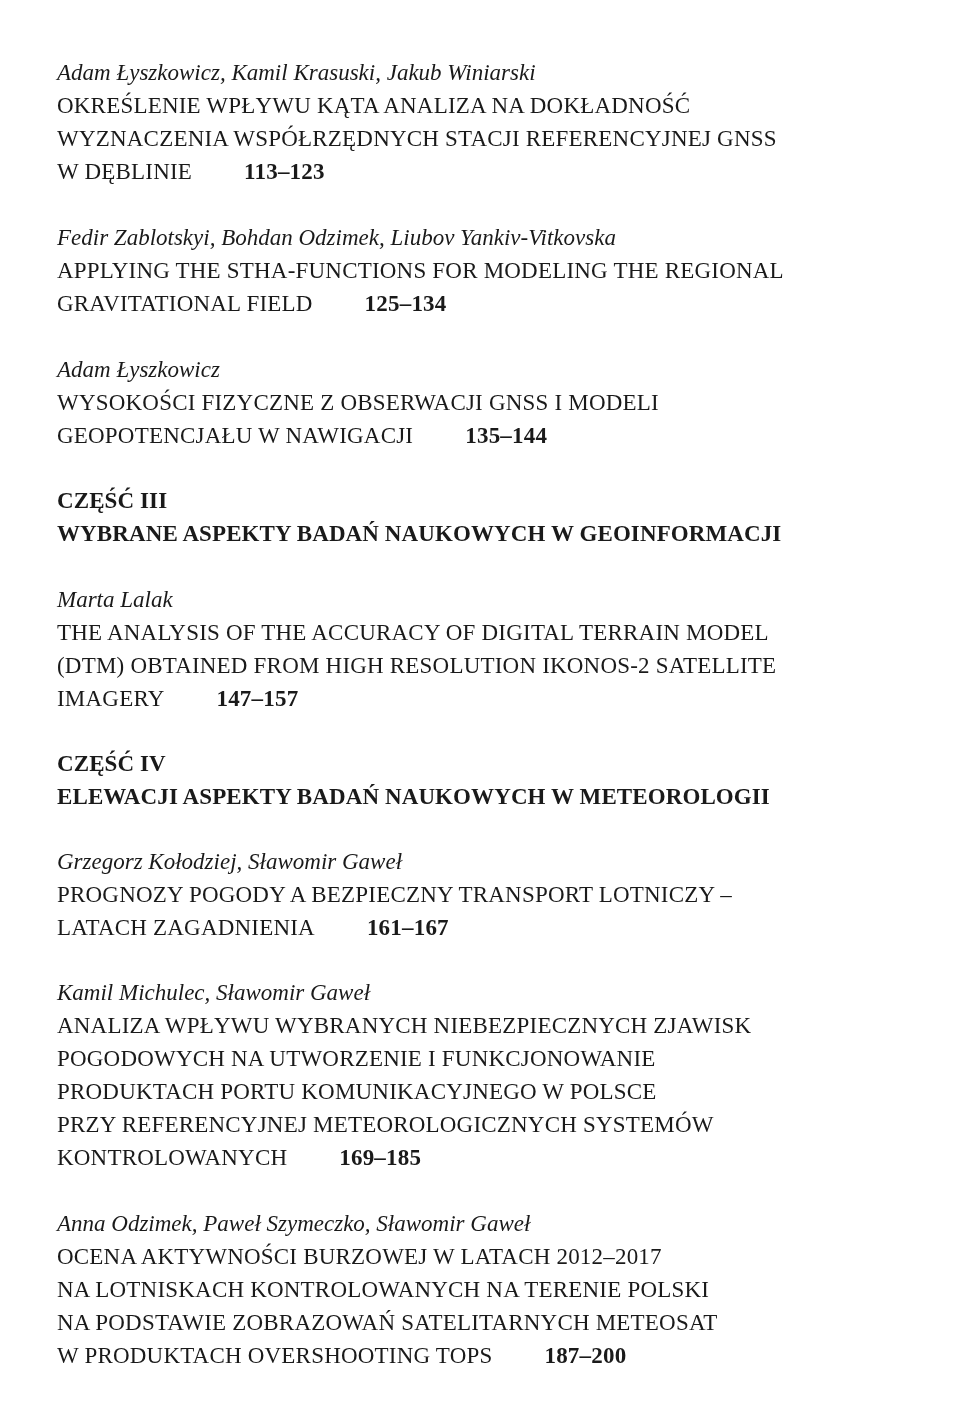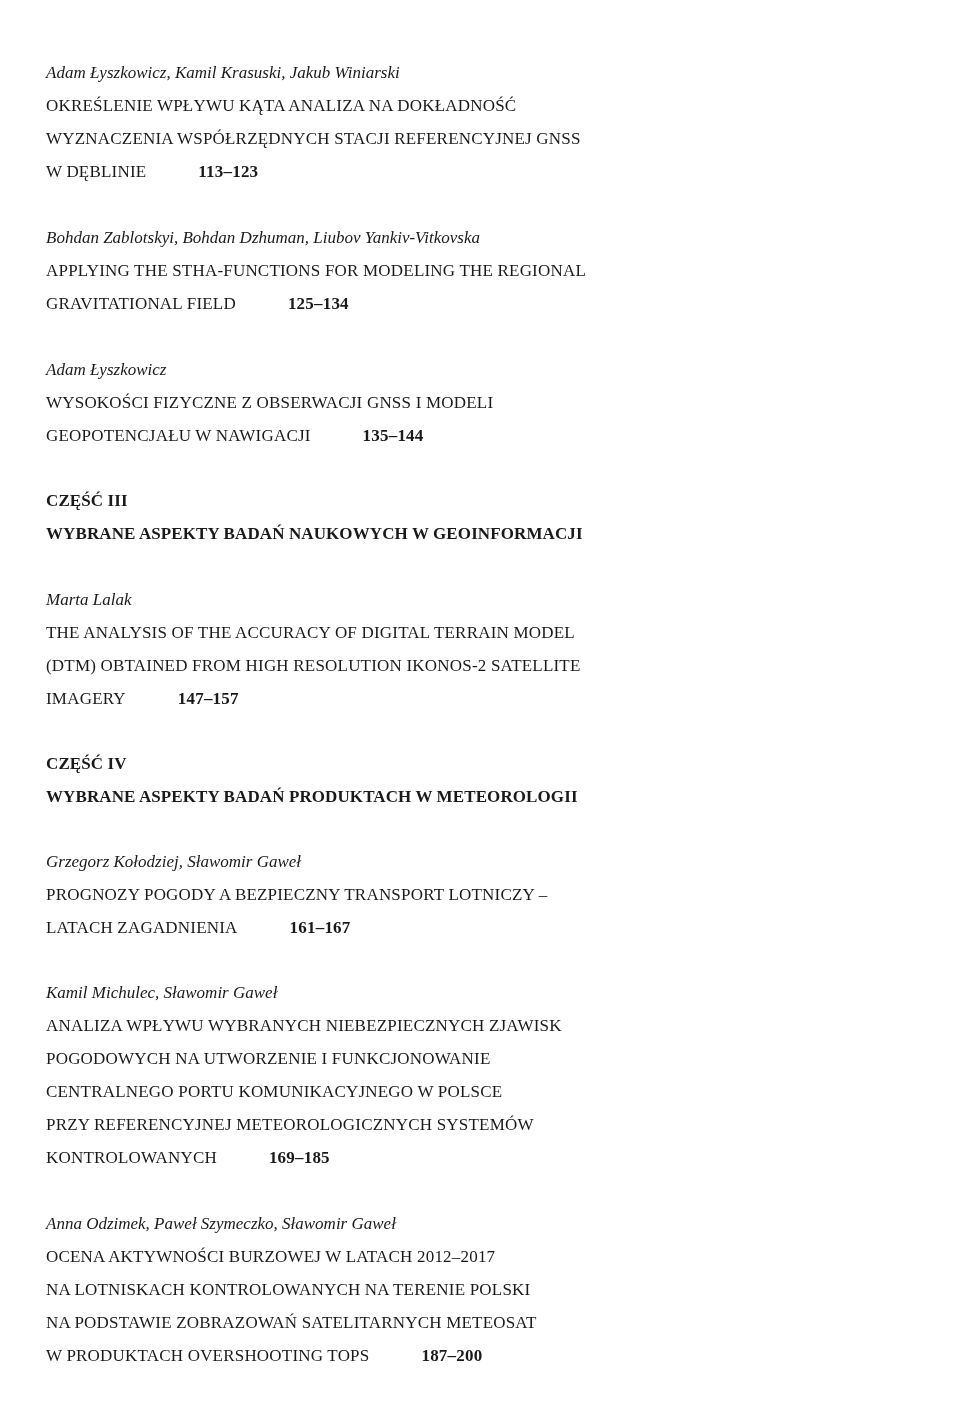--- a/index.html
+++ b/index.html
@@ -2,41 +2,41 @@
 <html><head>
   <meta charset="utf-8">
   <style>
     html, body { margin: 0; padding: 0; background: #ffffff; }
     body {
       width: 956px; height: 1422px; position: relative; overflow: hidden;
       font-family: "Liberation Serif", "DejaVu Serif", serif;
       color: #1a1a1a;
     }
     .line {
-      position: absolute; left: 46px; white-space: nowrap;
-      font-size: 17px; line-height: 33px; letter-spacing: 0.2px;
+      position: absolute; left: 57px; white-space: nowrap;
+      font-size: 23px; line-height: 33px; letter-spacing: 0.2px;
     }
     .author { font-style: italic; letter-spacing: 0; }
     .title { }
     .part { font-weight: bold; letter-spacing: 0.1px; }
     .pages { margin-left: 52px; font-weight: bold; }
     .it { }
   </style>
 </head>
 <body>
 
 <div>
   <div class="line author" style="top:56px">Adam Łyszkowicz, Kamil Krasuski, Jakub Winiarski</div>
   <div class="line title" style="top:89px">OKREŚLENIE WPŁYWU KĄTA ANALIZA NA DOKŁADNOŚĆ</div>
   <div class="line title" style="top:122px">WYZNACZENIA WSPÓŁRZĘDNYCH STACJI REFERENCYJNEJ GNSS</div>
   <div class="line title" style="top:155px"><span>W DĘBLINIE</span><span class="pages">113–123</span></div>
 </div>
 
 <div>
-  <div class="line author" style="top:221px">Bohdan Zablotskyi, Bohdan Dzhuman, Liubov Yankiv-Vitkovska</div>
+  <div class="line author" style="top:221px">Fedir Zablotskyi, Bohdan Odzimek, Liubov Yankiv-Vitkovska</div>
   <div class="line title" style="top:254px">APPLYING THE STHA-FUNCTIONS FOR MODELING THE REGIONAL</div>
   <div class="line title" style="top:287px"><span>GRAVITATIONAL FIELD</span><span class="pages">125–134</span></div>
 </div>
 
 <div>
   <div class="line author" style="top:353px">Adam Łyszkowicz</div>
   <div class="line title" style="top:386px">WYSOKOŚCI FIZYCZNE Z OBSERWACJI GNSS I MODELI</div>
   <div class="line title" style="top:419px"><span>GEOPOTENCJAŁU W NAWIGACJI</span><span class="pages">135–144</span></div>
 </div>
 
@@ -47,34 +47,34 @@
 
 <div>
   <div class="line author" style="top:583px">Marta Lalak</div>
   <div class="line title" style="top:616px">THE ANALYSIS OF THE ACCURACY OF DIGITAL TERRAIN MODEL</div>
   <div class="line title" style="top:649px">(DTM) OBTAINED FROM HIGH RESOLUTION IKONOS-2 SATELLITE</div>
   <div class="line title" style="top:682px"><span>IMAGERY</span><span class="pages">147–157</span></div>
 </div>
 
 <div>
   <div class="line part" style="top:747px">CZĘŚĆ IV</div>
-  <div class="line part" style="top:780px">WYBRANE ASPEKTY BADAŃ PRODUKTACH W METEOROLOGII</div>
+  <div class="line part" style="top:780px">ELEWACJI ASPEKTY BADAŃ NAUKOWYCH W METEOROLOGII</div>
 </div>
 
 <div>
   <div class="line author" style="top:845px">Grzegorz Kołodziej, Sławomir Gaweł</div>
   <div class="line title" style="top:878px">PROGNOZY POGODY A BEZPIECZNY TRANSPORT LOTNICZY –</div>
   <div class="line title" style="top:911px"><span>LATACH ZAGADNIENIA</span><span class="pages">161–167</span></div>
 </div>
 
 <div>
   <div class="line author" style="top:976px">Kamil Michulec, Sławomir Gaweł</div>
   <div class="line title" style="top:1009px">ANALIZA WPŁYWU WYBRANYCH NIEBEZPIECZNYCH ZJAWISK</div>
   <div class="line title" style="top:1042px">POGODOWYCH NA UTWORZENIE I FUNKCJONOWANIE</div>
-  <div class="line title" style="top:1075px">CENTRALNEGO PORTU KOMUNIKACYJNEGO W POLSCE</div>
+  <div class="line title" style="top:1075px">PRODUKTACH PORTU KOMUNIKACYJNEGO W POLSCE</div>
   <div class="line title" style="top:1108px">PRZY REFERENCYJNEJ METEOROLOGICZNYCH SYSTEMÓW</div>
   <div class="line title" style="top:1141px"><span>KONTROLOWANYCH</span><span class="pages">169–185</span></div>
 </div>
 
 <div>
   <div class="line author" style="top:1207px">Anna Odzimek, Paweł Szymeczko, Sławomir Gaweł</div>
   <div class="line title" style="top:1240px">OCENA AKTYWNOŚCI BURZOWEJ W LATACH 2012–2017</div>
   <div class="line title" style="top:1273px">NA LOTNISKACH KONTROLOWANYCH NA TERENIE POLSKI</div>
   <div class="line title" style="top:1306px">NA PODSTAWIE ZOBRAZOWAŃ SATELITARNYCH METEOSAT</div>
   <div class="line title" style="top:1339px"><span>W PRODUKTACH </span><span class="it">OVERSHOOTING TOPS</span><span class="pages">187–200</span></div>

